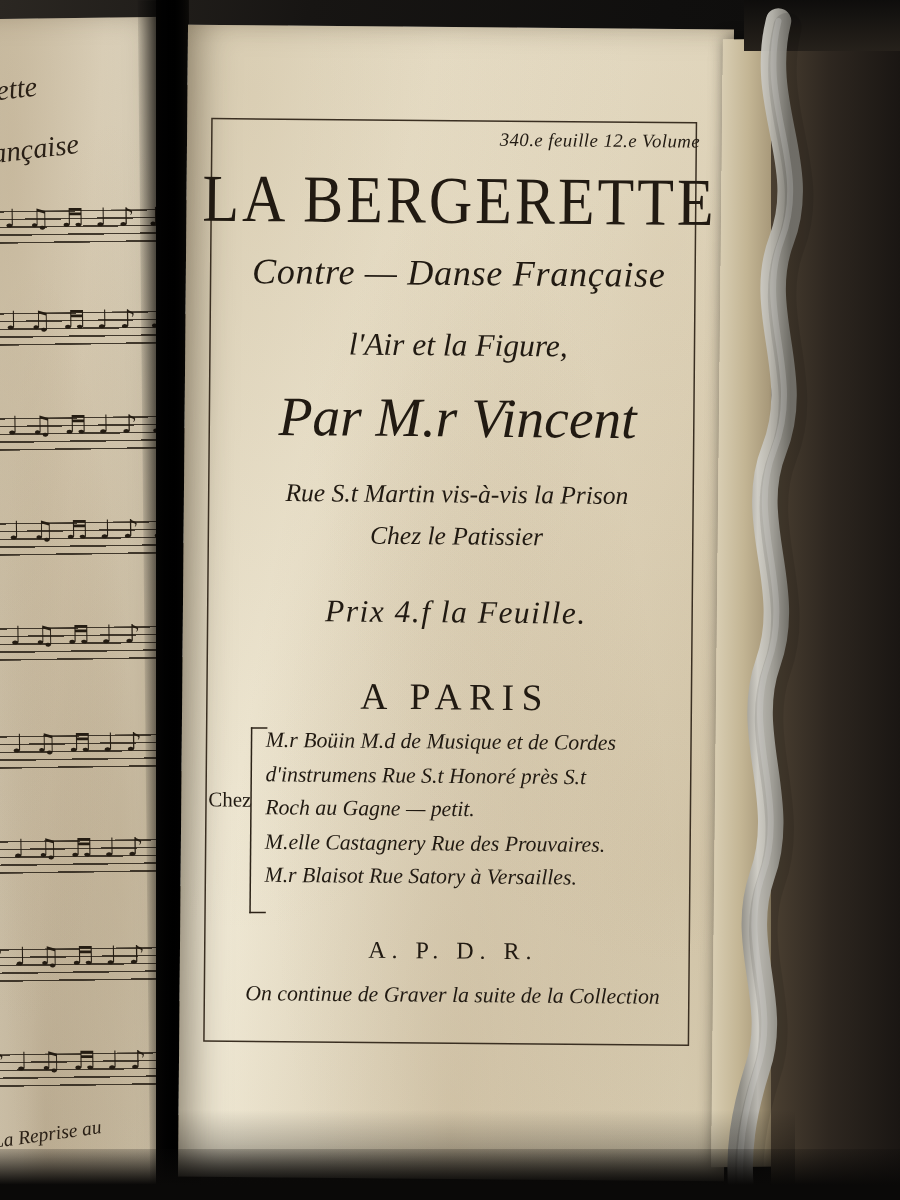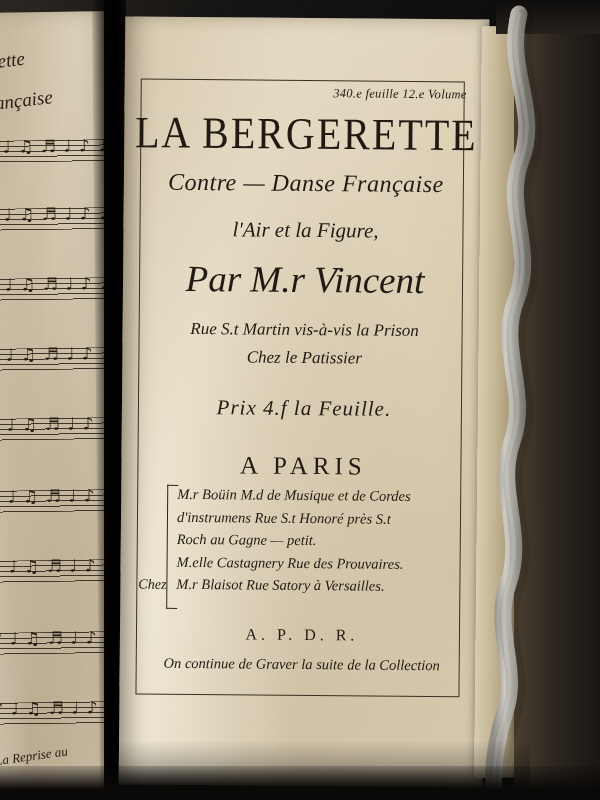--- a/index.html
+++ b/index.html
@@ -229,23 +229,22 @@
   }
   .sellers .row {
     font-size: 14.5px;
     font-style: italic;
     line-height: 22.5px;
     white-space: nowrap;
   }
   .chez {
     position: absolute;
     left: 18px;
-    top: 560px;
+    top: 510px;
     font-size: 14px;
-    font-style: italic;
   }
   .brace {
     position: absolute;
     left: 46px;
     top: 468px;
     width: 10px;
     height: 122px;
     border-left: 1.3px solid #2c2318;
     border-top: 1.3px solid #2c2318;
     border-bottom: 1.3px solid #2c2318;

